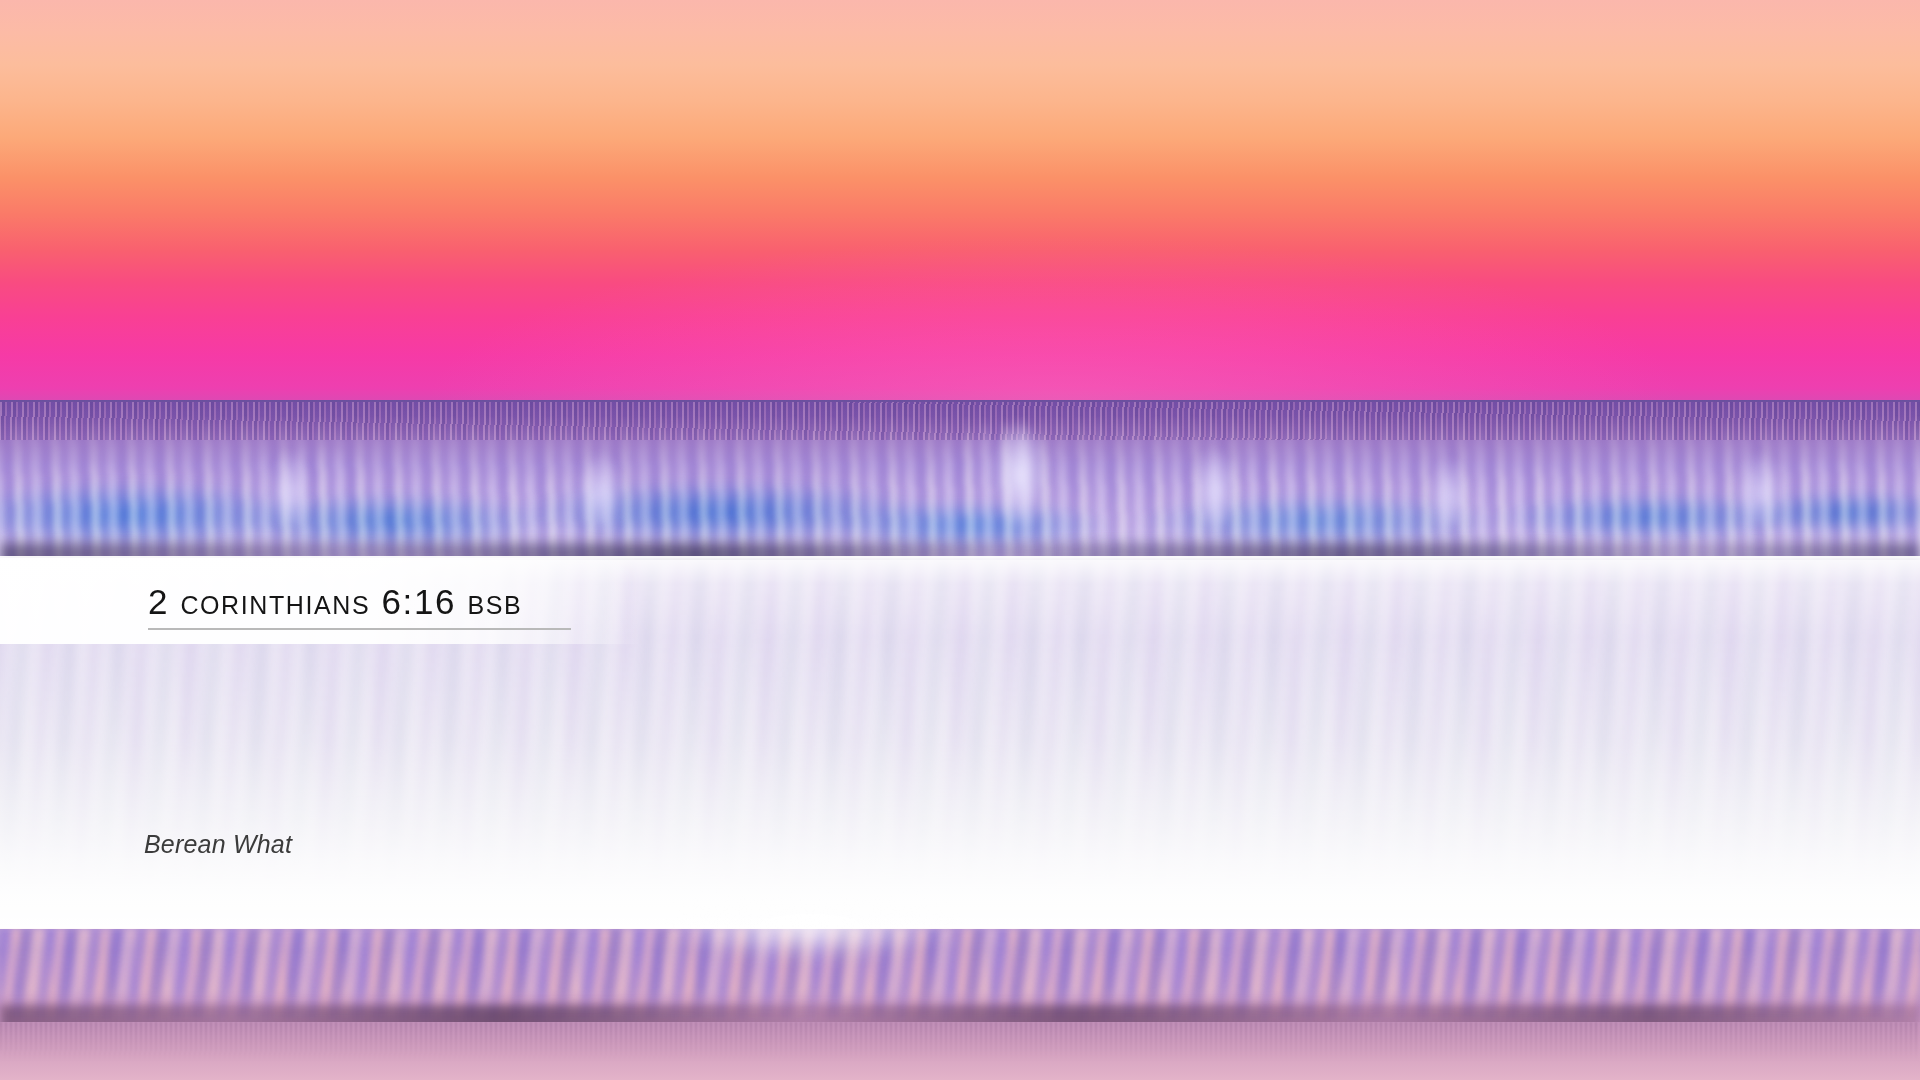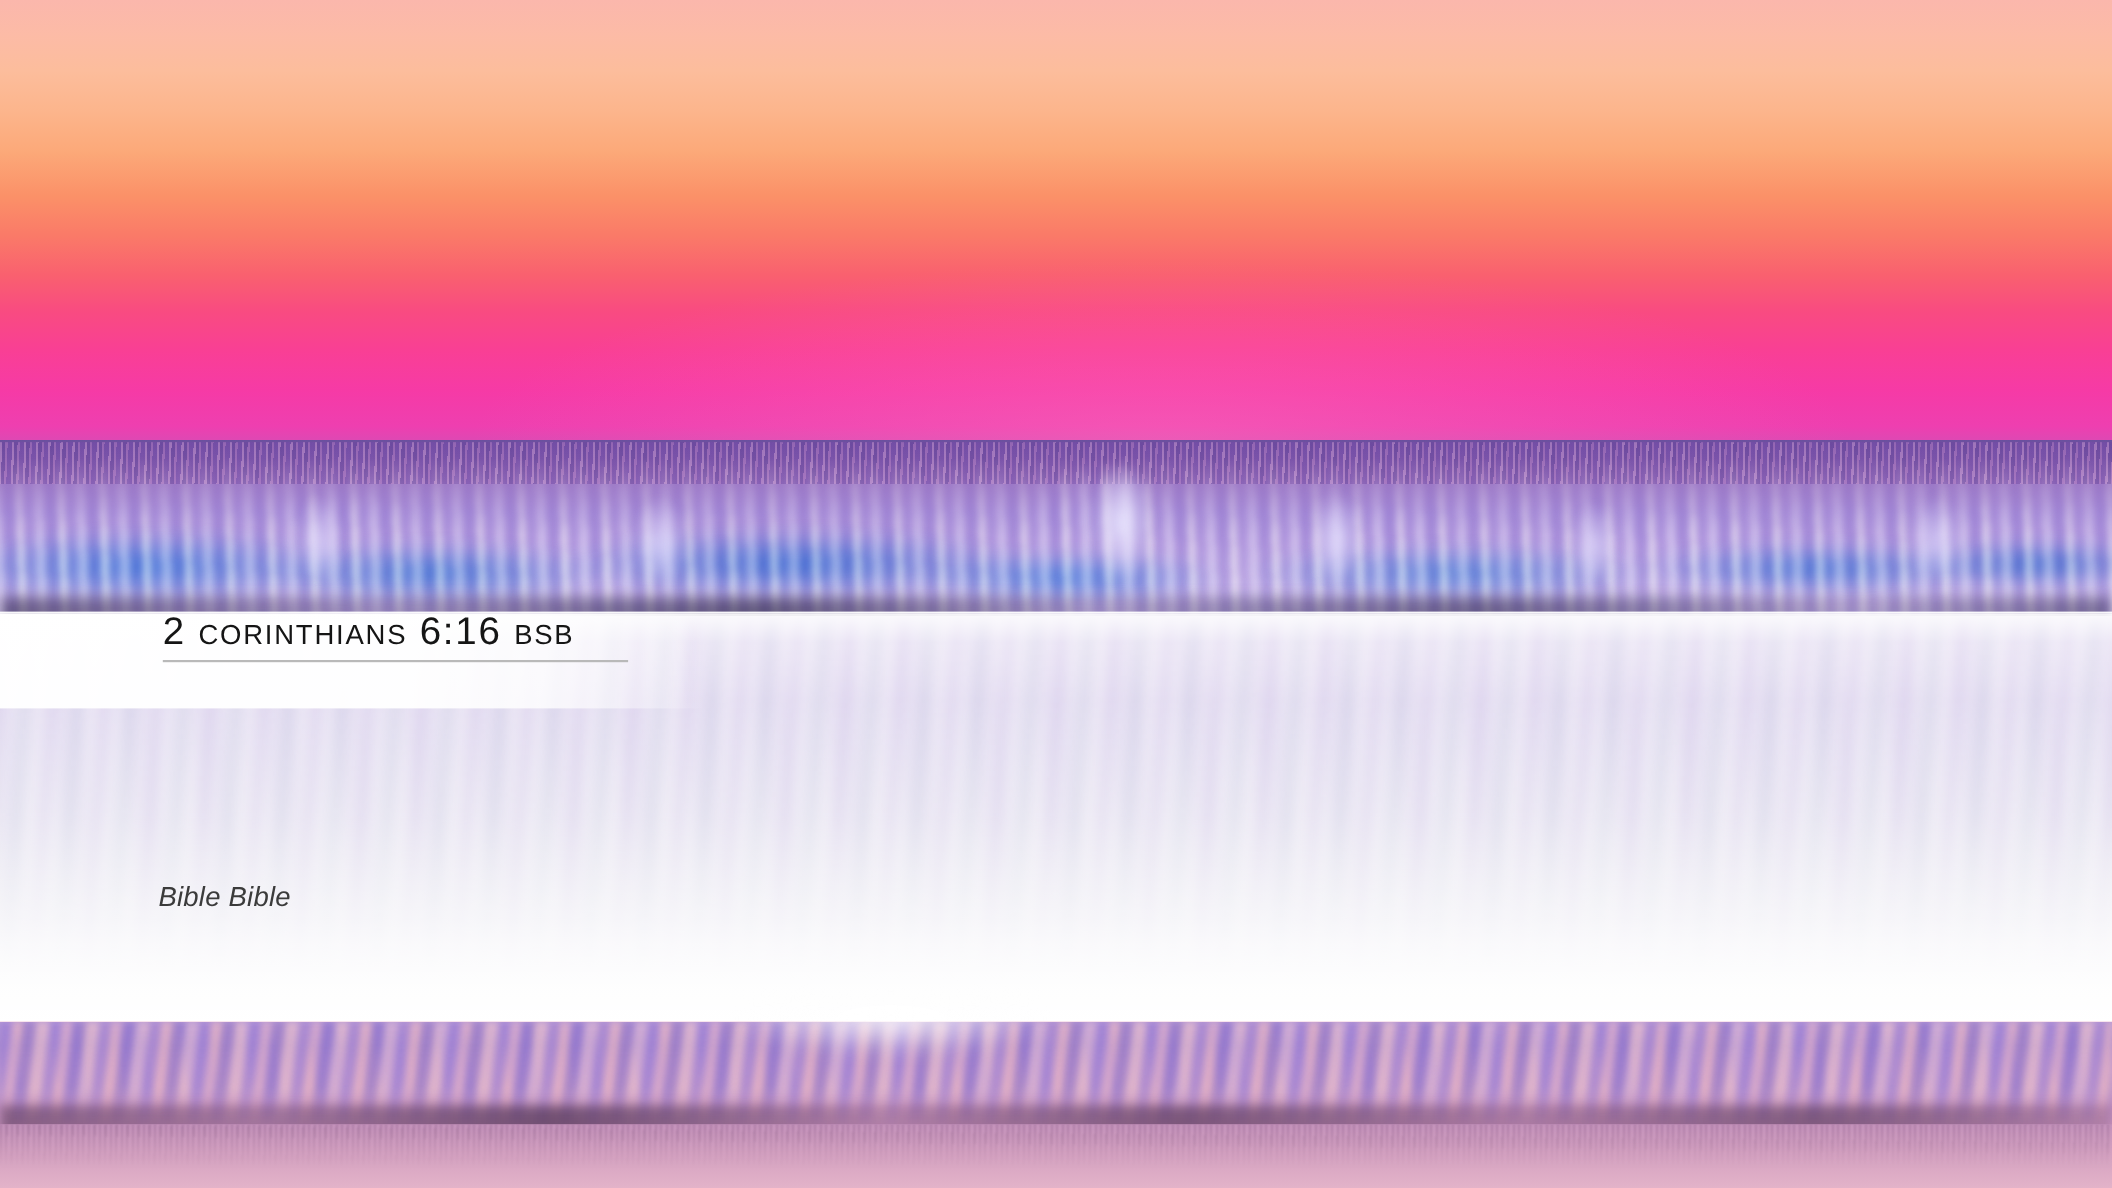--- a/index.html
+++ b/index.html
@@ -294,21 +294,21 @@
     left: 600px; top: 905px;
     width: 420px; height: 70px;
     background: radial-gradient(ellipse 200px 46px at 50% 30%,
       rgba(255,255,255,0.85) 0%, rgba(255,255,255,0) 72%);
     filter: blur(8px);
   }
 
   
   .content {
     position: absolute;
-    left: 0; top: 530px;
+    left: 0; top: 558px;
     width: 1796px; height: 370px;
   }
 
   .ref-heading {
     position: absolute;
     left: 148px;
     top: 26px;
     font-family: "Liberation Sans", sans-serif;
     font-size: 35px;
     font-weight: 300;
@@ -384,16 +384,16 @@
   <div class="beach"></div>
   <div class="beach-foam"></div>
   <div class="beach-spray"></div>
   <div class="beach-wet-edge"></div>
   <div class="beach-sand"></div>
   <div class="beach-sand-tex"></div>
 
   <div class="content">
     <div class="ref-heading">2 Corinthians 6:16 BSB</div>
     <div class="ref-underline"></div>
-    <div class="attribution">Bible Bible</div>
+    <div class="attribution">Berean What</div>
   </div>
 
 </div>
 
 </body></html>

